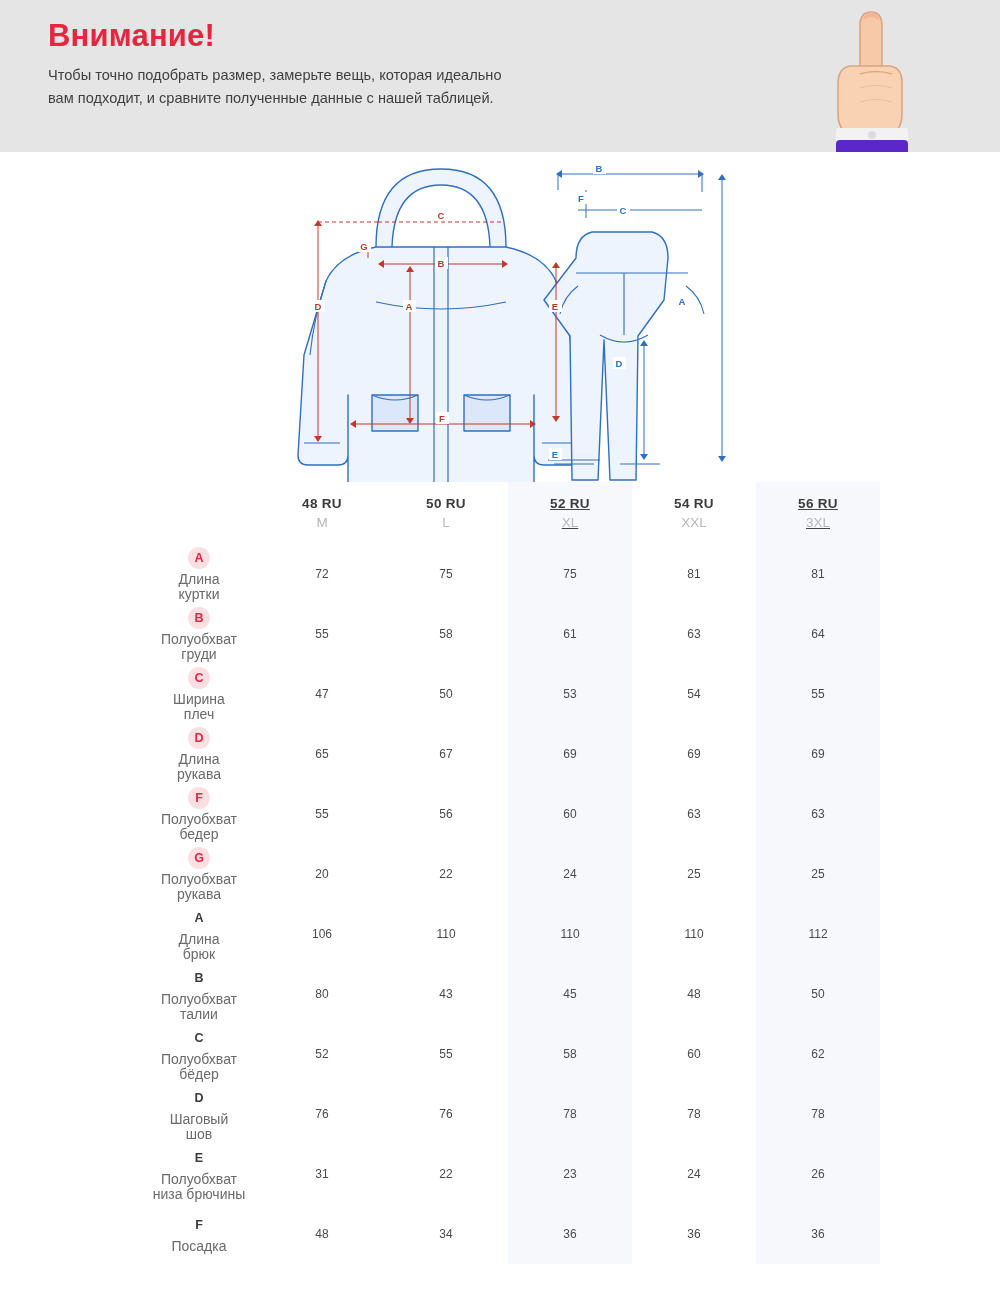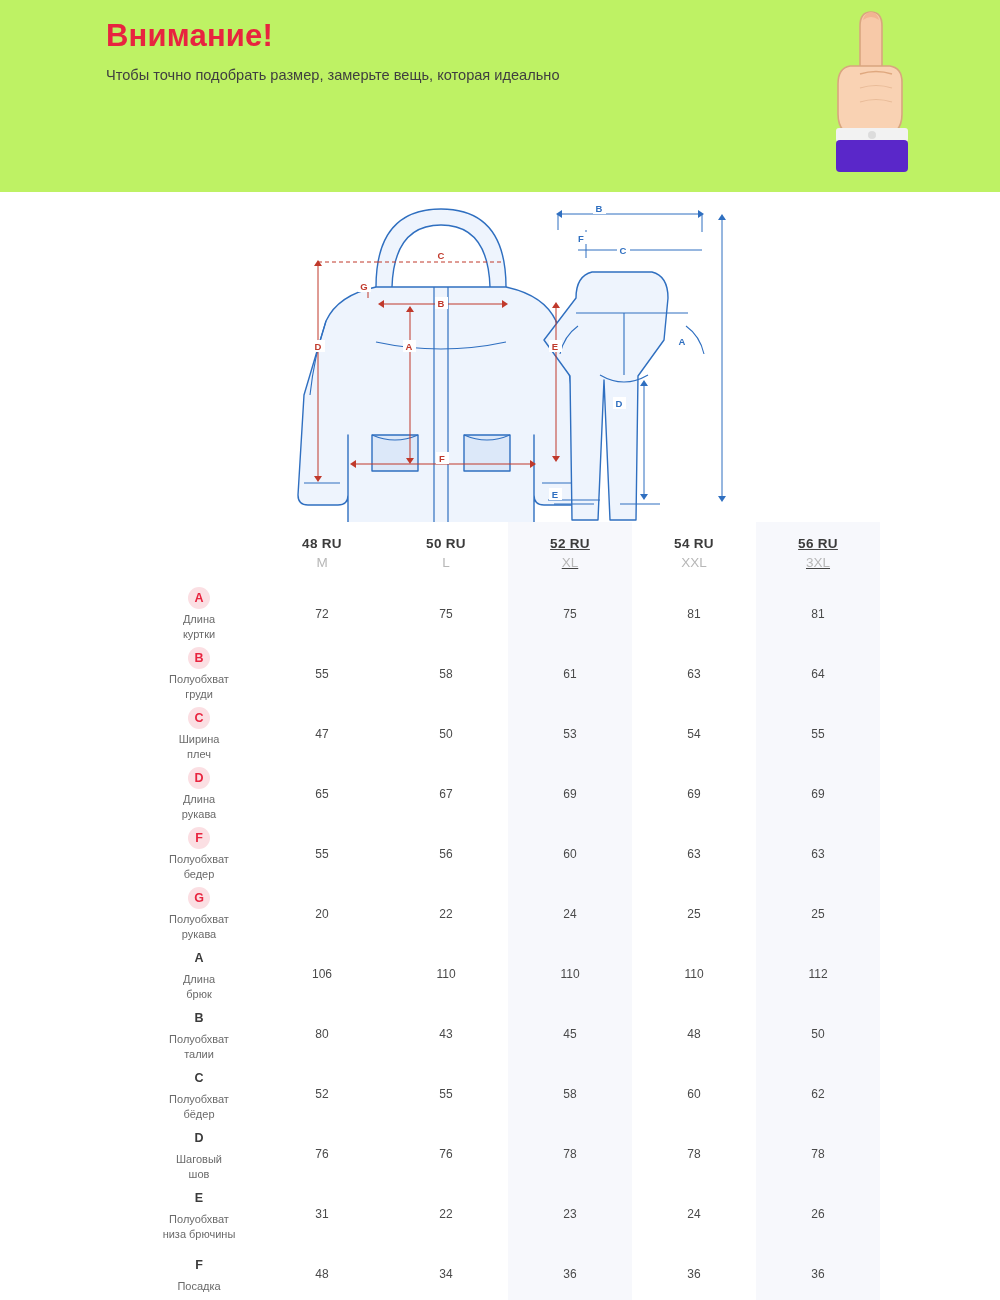--- a/index.html
+++ b/index.html
@@ -10,23 +10,23 @@
     font-family: "Liberation Sans", sans-serif;
     background: #ffffff;
     color: #444;
     overflow: hidden;
   }
 
   
   .notice {
     position: relative;
     width: 1000px;
-    height: 192px;
-    background: #bef264;
-    padding: 18px 40px 0 106px;
+    height: 152px;
+    background: #e5e5e5;
+    padding: 18px 40px 0 48px;
   }
   .notice-title {
     color: #e8243f;
     font-size: 31px;
     font-weight: bold;
     margin: 0 0 10px 0;
     letter-spacing: 0.2px;
   }
   .notice-body {
     font-size: 14.6px;
@@ -108,41 +108,42 @@
     font-size: 12.5px;
     font-weight: bold;
     margin-bottom: 2px;
   }
   .badge.plain {
     background: transparent;
     color: #3b3b3b;
   }
   .rowlabel .cap {
     display: block;
-    font-size: 11px;
+    font-size: 14px;
     line-height: 15px;
     color: #6a6a6a;
     margin-top: 1px;
     white-space: pre-line;
   }
   td.val {
     text-align: center;
     font-size: 12px;
     color: #4a4a4a;
   }
   td.shade { background: #f7f8fc; }
   th.shade { background: #f7f8fc; text-decoration: underline; }
 </style>
 </head>
 <body>
 
 <div class="notice">
   <h1 class="notice-title">Внимание!</h1>
   <div class="notice-body">
     <p>Чтобы точно подобрать размер, замерьте вещь, которая идеально</p>
+    <p>вам подходит, и сравните полученные данные с нашей таблицей.</p>
   </div>
 
   <svg class="hand" viewBox="0 0 82 165">
 
     <path d="M30 16 q0 -14 11 -14 q11 0 11 14 l0 48 l-22 0 z" fill="#f7c9a8" stroke="#d9a57f" stroke-width="1.6"></path>
 
     <path d="M33 10 q8 -6 16 0 q-2 -8 -8 -8 q-6 0 -8 8 z" fill="#f2b492"></path>
 
     <path d="M20 56 q-12 2 -12 18 l0 30 q0 22 22 22 l20 0 q22 0 22 -22 l0 -32 q0 -14 -12 -16 l-40 0 z" fill="#f9d2b3" stroke="#d9a57f" stroke-width="1.6"></path>
 

